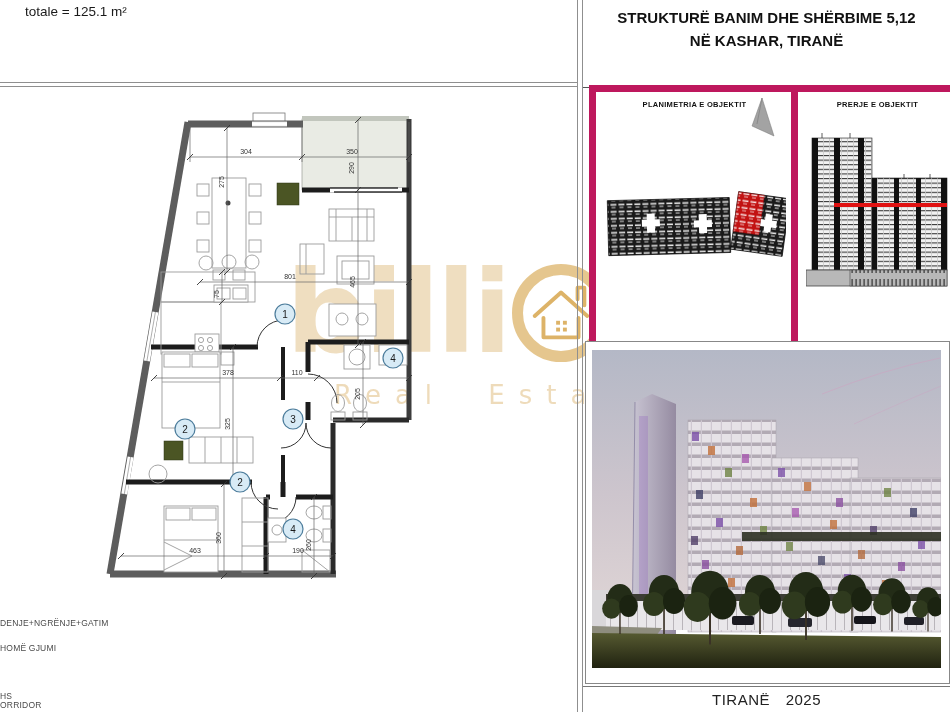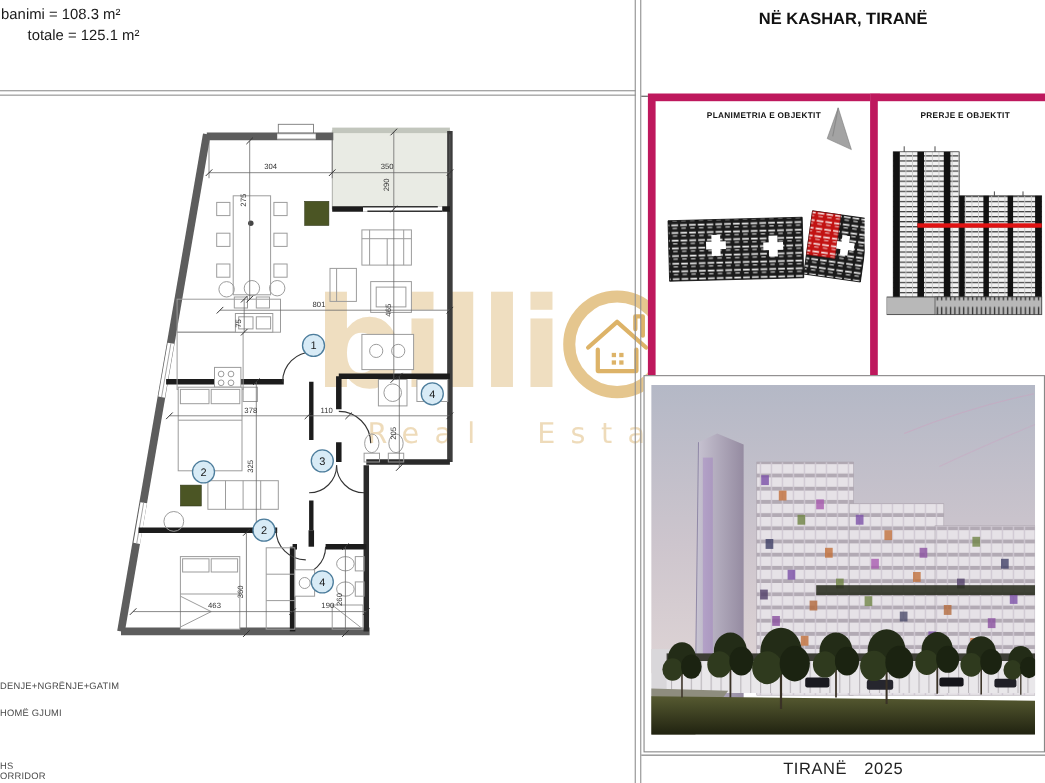--- a/index.html
+++ b/index.html
@@ -47,21 +47,20 @@
   .wm-sub{left:334px;top:380px;font-family:"DejaVu Sans",sans-serif;font-size:26px;
     letter-spacing:14px;word-spacing:20px;color:rgba(224,189,130,.55);white-space:nowrap;}
 
   .plan-svg{position:absolute;left:0;top:0;width:578px;height:620px;z-index:1;}
   .north{position:absolute;left:748px;top:96px;width:36px;height:44px;}
 </style>
 </head>
 <body>
 
 <div class="abs hdr">
-  <div class="l2">banimi = 108.3 m²</div>
   <div class="l4">totale = 125.1 m²</div>
 </div>
 <div class="abs hr2"></div>
 
 <svg class="plan-svg" viewBox="0 0 578 620">
 
   <g>
     <rect x="302" y="119" width="107" height="71" fill="#e9ebe4" stroke="#8a8d86" stroke-width="0.6"></rect>
     <rect x="302" y="116" width="107" height="5" fill="#c2c6bd"></rect>
     <rect x="253" y="113" width="32" height="9" fill="#ffffff" stroke="#777" stroke-width="0.8"></rect>
@@ -258,20 +257,21 @@
             <rect x="34" y="54" width="4" height="4"></rect>
             <rect x="41" y="54" width="4" height="4"></rect>
           </g>
         </svg></span><span>n</span></div>
   <div class="abs wm-sub">Real Estate</div>
 </div>
 
 <div class="abs vsep"></div>
 
 <div class="abs titlebox">
+  <div>STRUKTURË BANIM DHE SHËRBIME 5,12</div>
   <div>NË KASHAR, TIRANË</div>
 </div>
 
 <div class="abs pbox pbox-plan">
   <div class="ptitle">PLANIMETRIA E OBJEKTIT</div>
   <svg style="position:absolute;left:6px;top:95px;width:184px;height:150px" viewBox="0 0 184 150">
     <defs>
       <pattern id="units" width="8" height="7" patternUnits="userSpaceOnUse">
         <rect width="8" height="7" fill="#1a1a1a"></rect>
         <rect x="1" y="1.5" width="6" height="1.6" fill="#fff" opacity="0.9"></rect>

